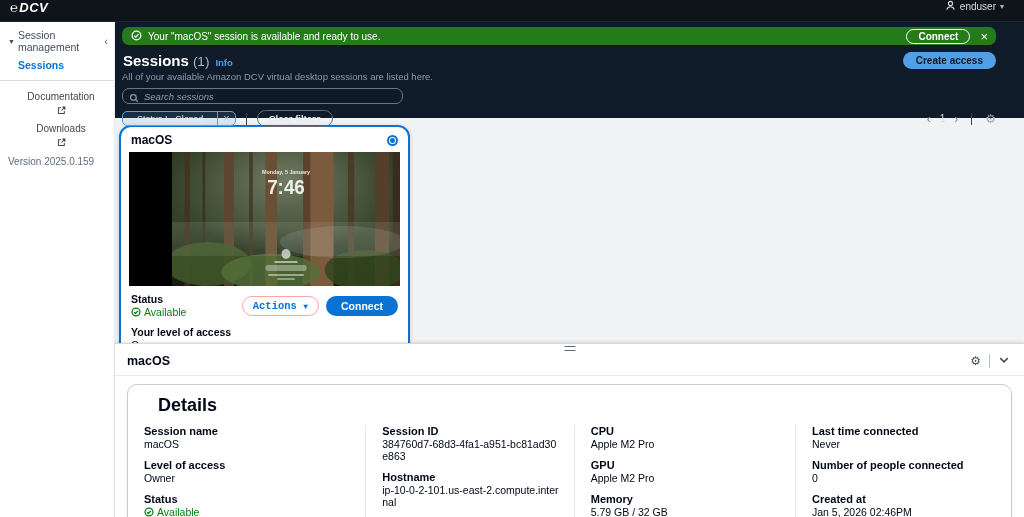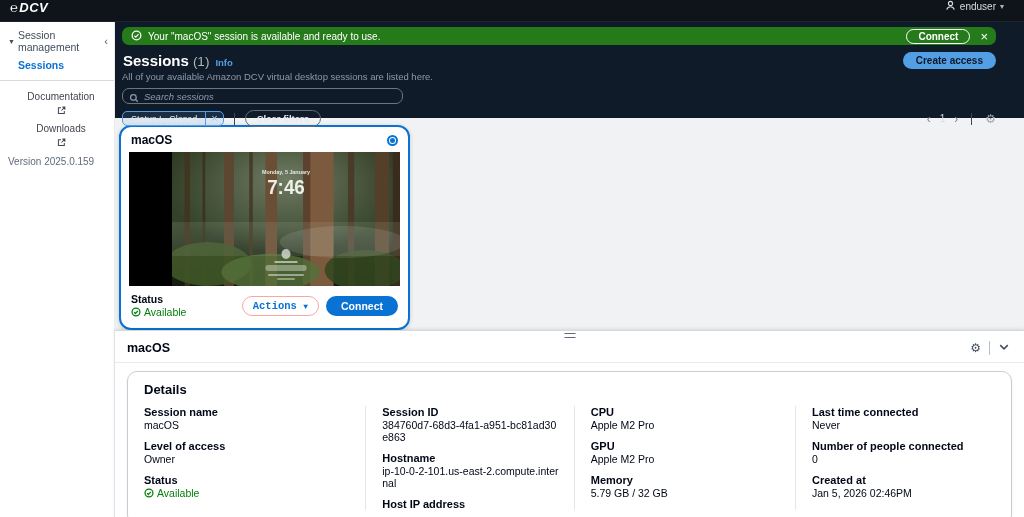--- a/index.html
+++ b/index.html
@@ -51,21 +51,21 @@
 
   .search-box { margin-top: 6px; width: 281px; height: 16px; border: 1px solid #6b7685; border-radius: 7px;
                 display: flex; padding: 0 6px; background: #101b29; }
   .search-box input { background: transparent; border: none; outline: none; color: #d5dbdb; font-style: italic;
                       font-size: 9.5px; margin-left: 5px; width: 100%; font-family: inherit; }
   .search-box input::placeholder { color: #8d99a8; }
 
   .token-row { display: flex; align-items: center; margin-top: 6px; }
   .token { display: flex; align-items: center; border: 1px solid #539fe5; background: rgba(83,159,229,.14);
            border-radius: 5px; height: 15px; }
-  .token .t-label { color: #e6eaee; font-size: 9px; padding: 0 8px;
+  .token .t-label { color: #e6eaee; font-size: 9px; padding: 0 14px;
                     text-decoration: underline dashed 1px rgba(230,234,238,.6); text-underline-offset: 2px; }
   .token .t-x { border-left: 1px solid #539fe5; color: #9fc6ec; background: none; border-top: none; border-right: none;
                 border-bottom: none; font-size: 11px; line-height: 1; padding: 0 5px; cursor: pointer; height: 100%; }
   .v-div { width: 1px; height: 12px; background: #424650; margin: 0 10px; }
   .clear-btn { background: transparent; border: 1px solid #5f6b7a; color: #e6eaee; font-weight: bold; font-size: 9.5px;
                border-radius: 999px; padding: 2px 11px; cursor: pointer; font-family: inherit; }
   .spacer { flex: 1; }
   .pager { display: flex; align-items: center; gap: 9px; color: #7d8998; font-size: 11px; }
   .pg-btn { background: none; border: none; color: #7d8998; font-size: 12px; cursor: pointer; line-height: 1; }
   .pg-num { color: #d5dbdb; font-size: 10px; }
@@ -99,21 +99,21 @@
   .drag { position: absolute; top: 2px; left: 50%; transform: translateX(-50%); width: 11px; height: 5px;
           border-top: 1.5px solid #5f6b7a; border-bottom: 1.5px solid #5f6b7a; cursor: row-resize; }
   .panel-head { display: flex; align-items: center; justify-content: space-between; padding: 8px 14px 5px 12px;
                 border-bottom: 1px solid #e9ebed; }
   .panel-title { font-size: 12.5px; font-weight: bold; }
   .panel-icons { display: flex; align-items: center; gap: 8px; }
   .panel-icons .gear { font-size: 12px; color: #414d5c; cursor: pointer; }
   .panel-icons .pdiv { width: 1px; height: 14px; background: #b6bec9; }
   .details-card { margin: 8px 12px 0; border: 1px solid #c6ccd4; border-radius: 10px;
                   box-shadow: 0 1px 2px rgba(0,28,36,.08); padding: 10px 16px 14px; }
-  .details-title { font-size: 13px; font-weight: bold; }
+  .details-title { font-size: 18px; font-weight: bold; margin-left: 14px; }
   .dgrid { display: grid; grid-template-columns: 1.04fr 0.98fr 1.04fr 0.94fr; margin-top: 9px; }
   .dcol + .dcol { border-left: 1px solid #e4e7ea; padding-left: 16px; }
   .dcol { padding-right: 14px; }
   .dfield + .dfield { margin-top: 9px; }
   .dlabel { font-size: 11px; font-weight: bold; }
   .dvalue { font-size: 10.5px; margin-top: 1px; word-break: break-all; }
   .dvalue.green { color: #037f0c; display: flex; align-items: center; gap: 3px; }
 </style>
 </head>
 <body>
@@ -256,20 +256,24 @@
                   <path d="M5 8.4l2 2 4-4.3"></path>
                 </svg>
               <span>Available</span>
             </div>
           </div>
           <div class="btn-group">
             <button class="actions-btn"><span>Actions</span> <span class="caret">▼</span></button>
             <button class="connect-btn">Connect</button>
           </div>
         </div>
+        <div class="access-block">
+          <div class="f-label">Your level of access</div>
+          <div class="f-value">Owner</div>
+        </div>
       </div>
     </div>
 
     <div class="split-panel">
       <div class="drag"></div>
       <div class="panel-head">
         <span class="panel-title">macOS</span>
         <div class="panel-icons">
           <span class="gear">⚙</span>
           <span class="pdiv"></span>

